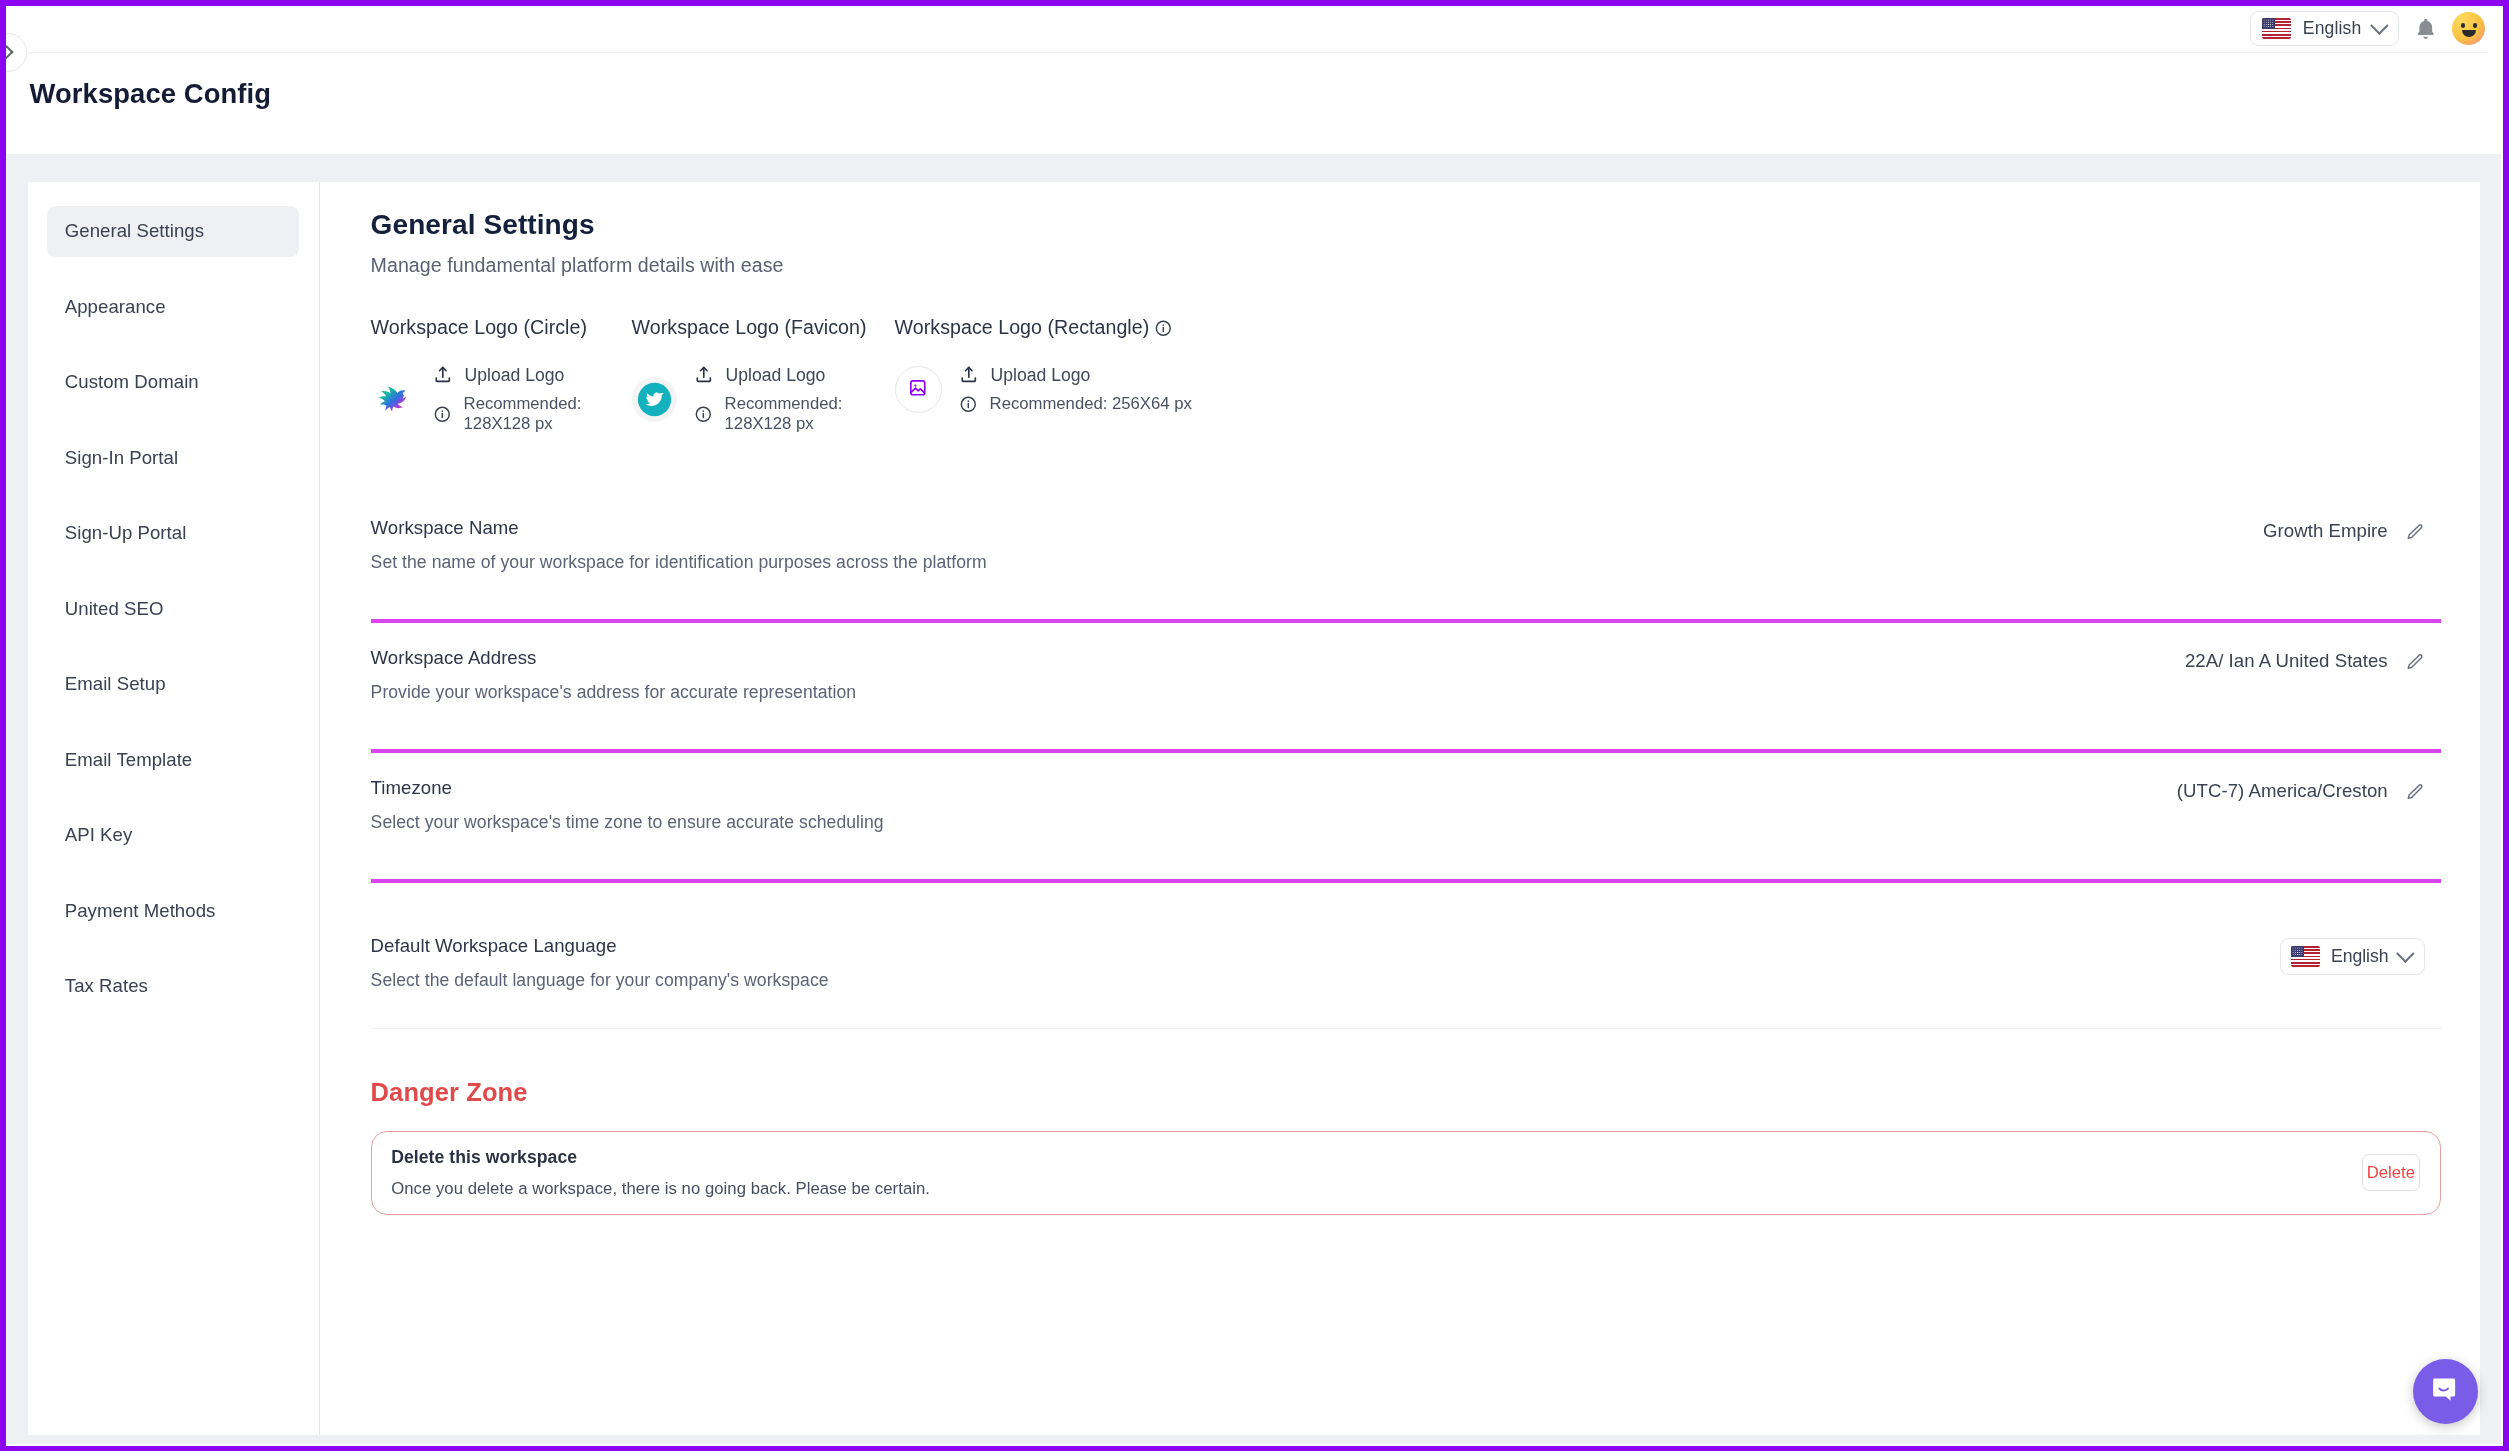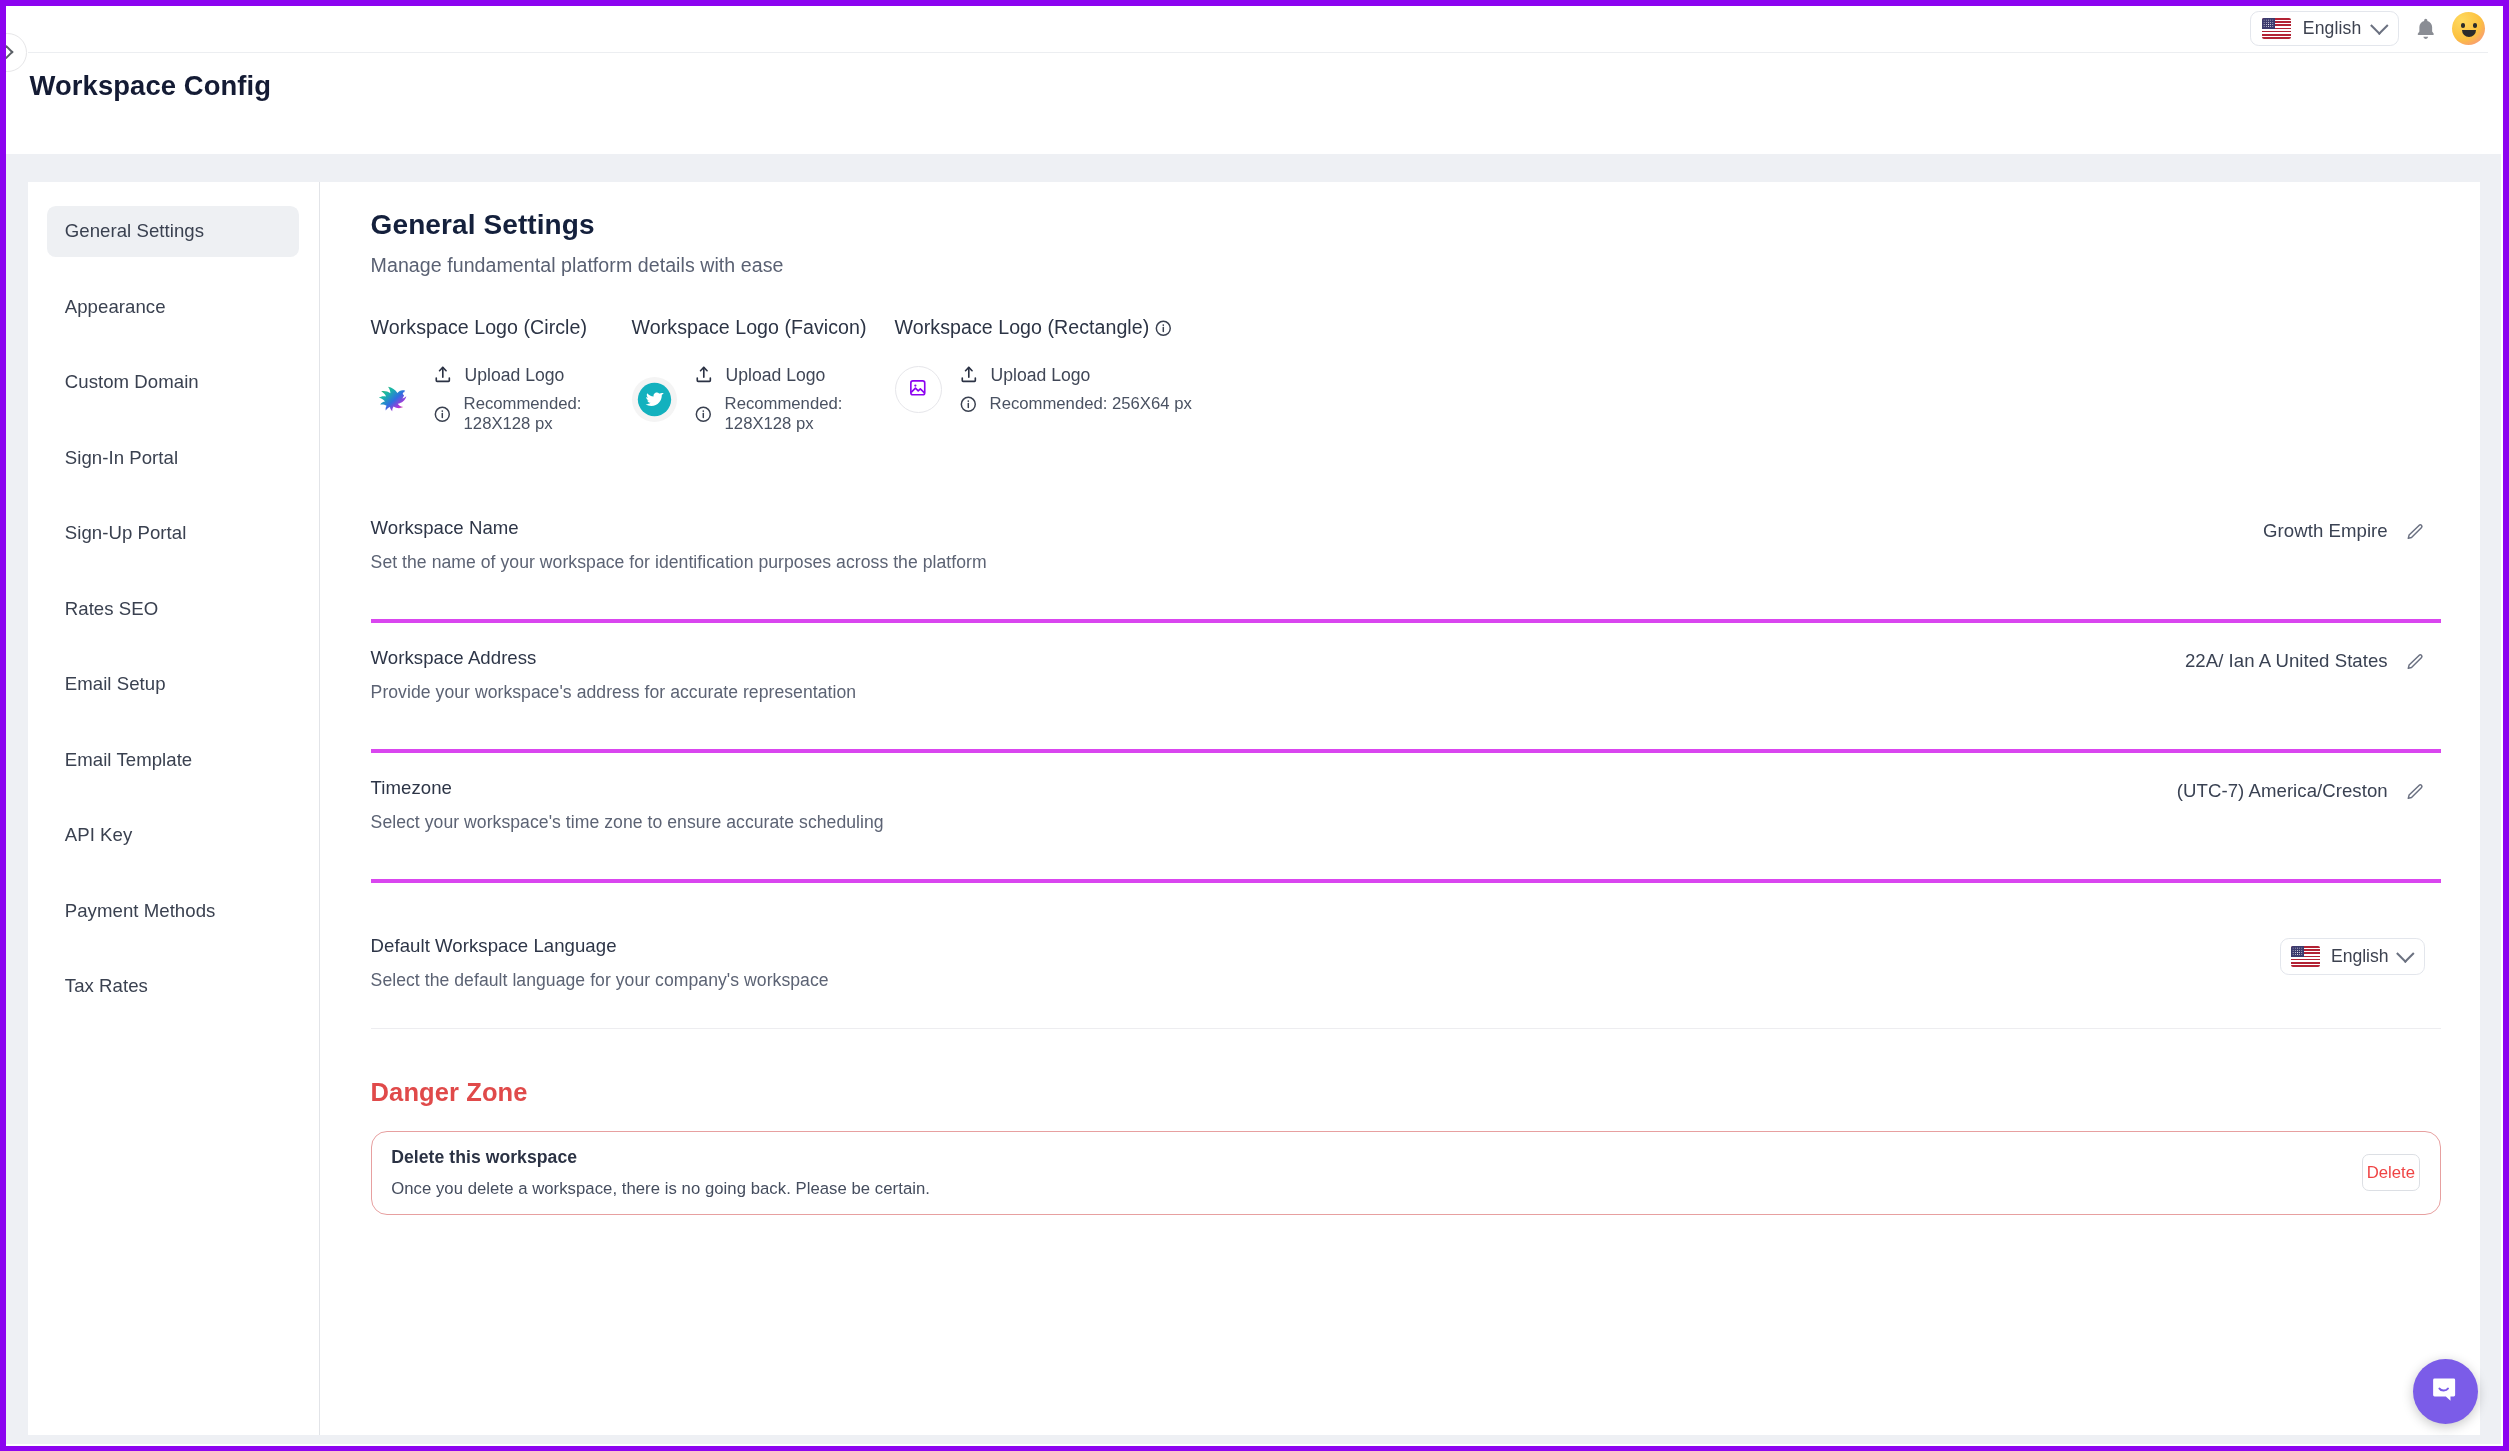--- a/index.html
+++ b/index.html
@@ -80,21 +80,21 @@
   }
   .avatar .eye.l { left: 8.8px; }
   .avatar .eye.r { right: 8.8px; }
   .avatar .mouth {
     position: absolute; width: 13.7px; height: 7.8px; background: #2b2b2b;
     border-radius: 0 0 8.8px 8.8px; top: 17.6px; left: 9.8px;
   }
 
   
   .page-title {
-    position: absolute; left: 23.5px; top: 64px;
+    position: absolute; left: 23.5px; top: 72px;
     font-size: 27.4px; font-weight: bold; color: #141b34; letter-spacing: 0.1px;
   }
   .collapse-btn {
     position: absolute; left: -17.6px; top: 26.5px;
     width: 39px; height: 39px; border-radius: 50%;
     background: #ffffff; border: 1px solid #e6e6e8;
     display: flex; align-items: center; justify-content: center;
     z-index: 5;
   }
   .collapse-btn i {
@@ -298,21 +298,21 @@
       <div class="nav-item">
         <span>Custom Domain</span>
       </div>
       <div class="nav-item">
         <span>Sign-In Portal</span>
       </div>
       <div class="nav-item">
         <span>Sign-Up Portal</span>
       </div>
       <div class="nav-item">
-        <span>Rates SEO</span>
+        <span>United SEO</span>
       </div>
       <div class="nav-item">
         <span>Email Setup</span>
       </div>
       <div class="nav-item">
         <span>Email Template</span>
       </div>
       <div class="nav-item">
         <span>API Key</span>
       </div>

